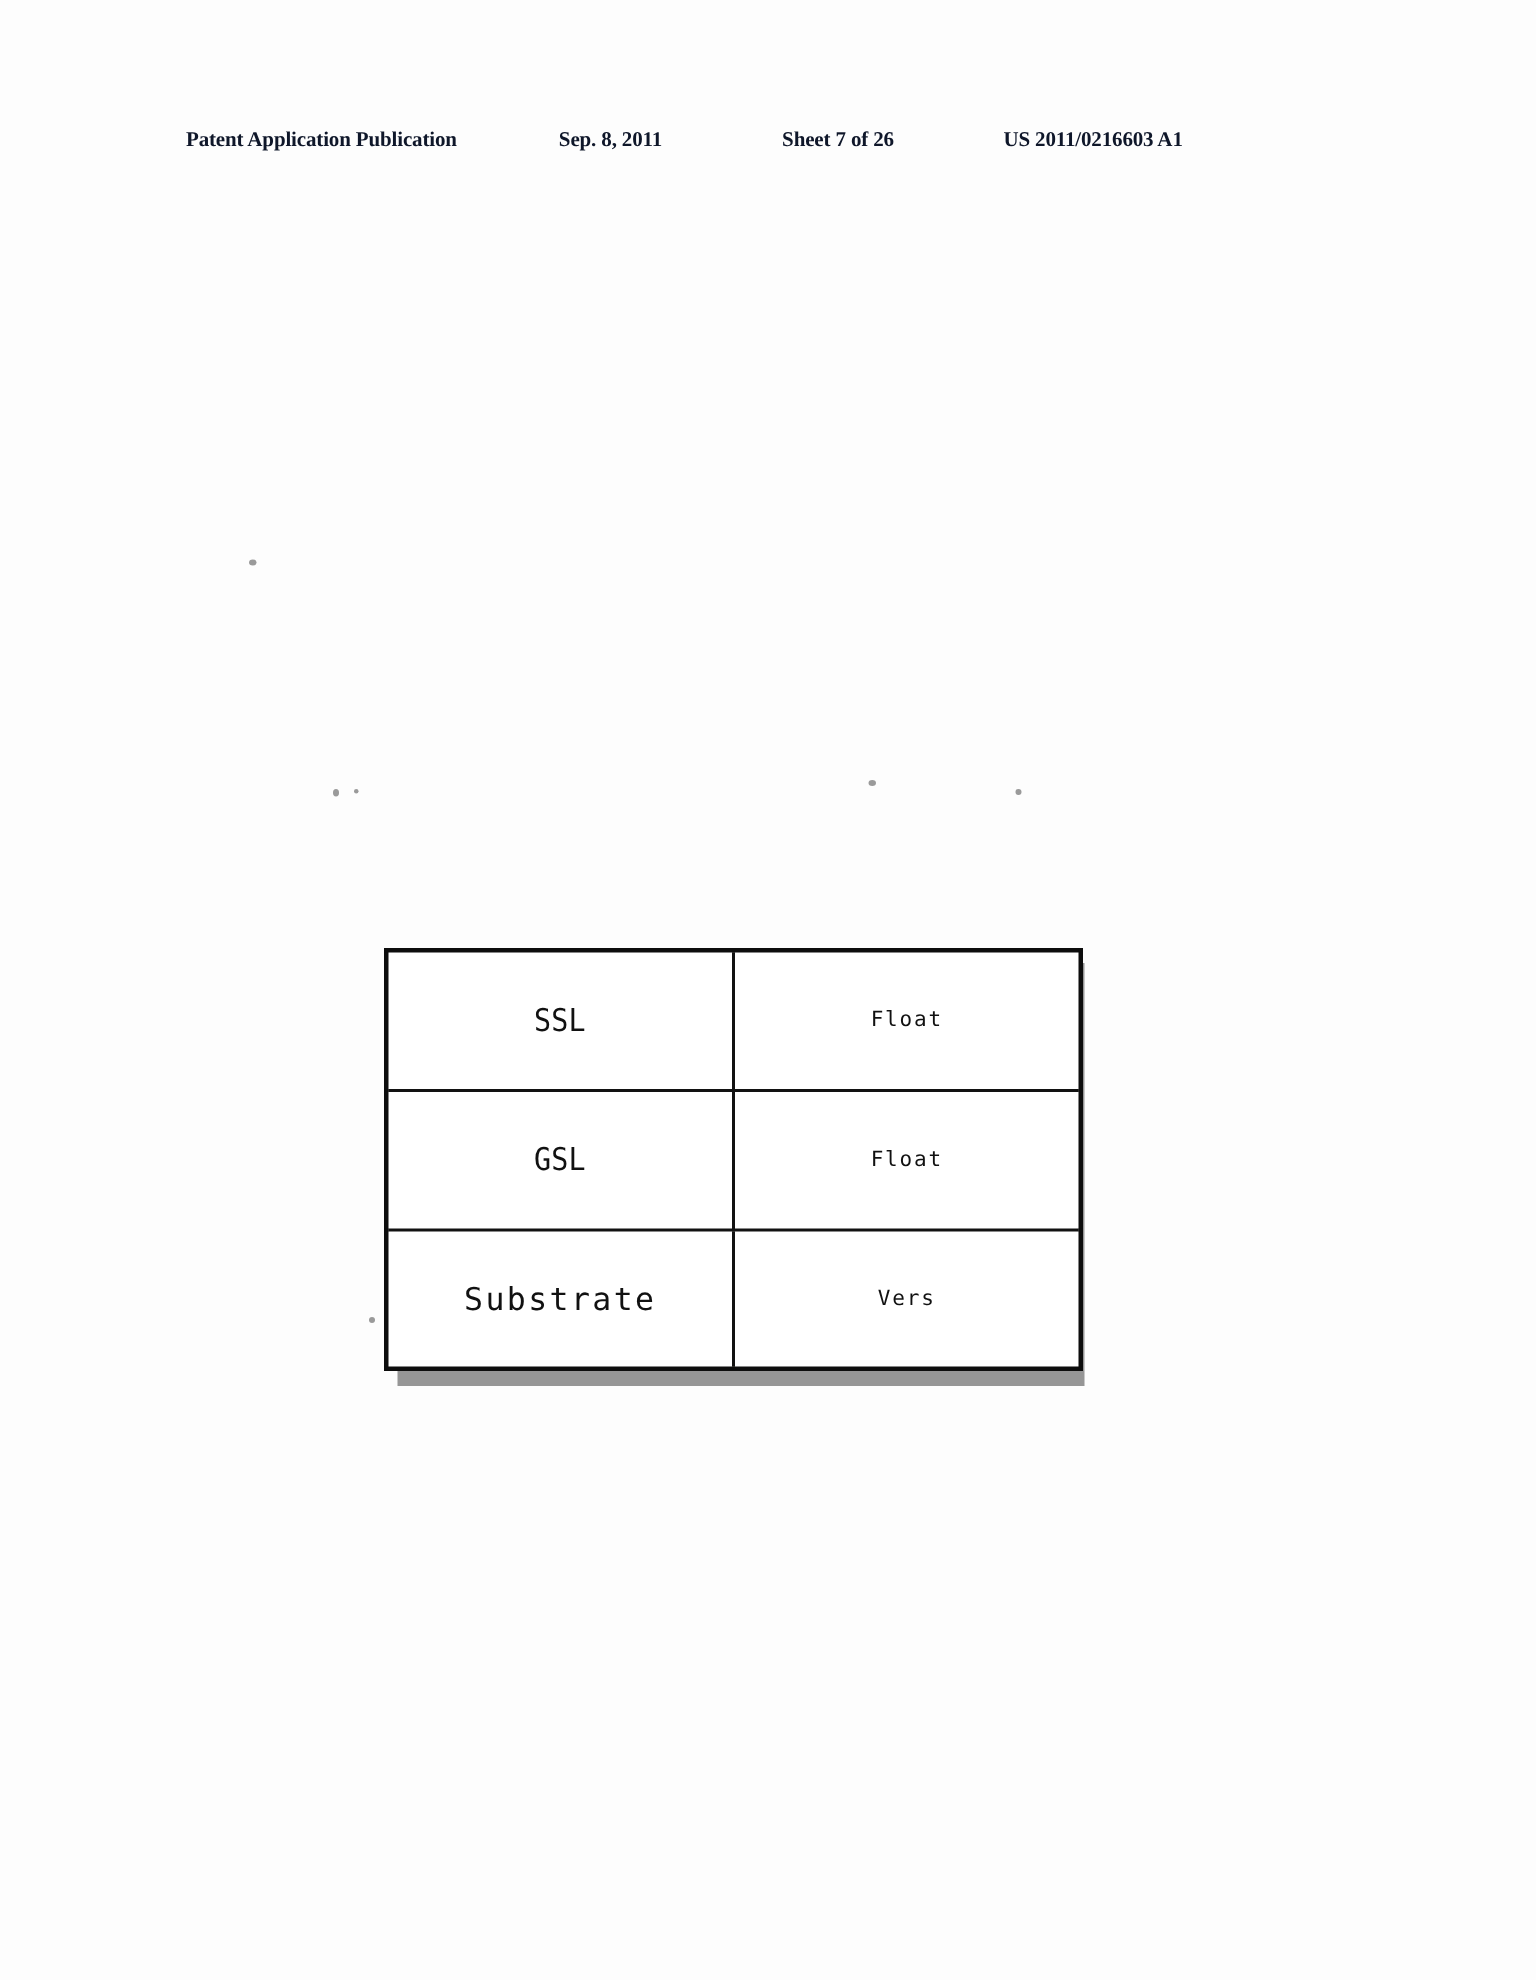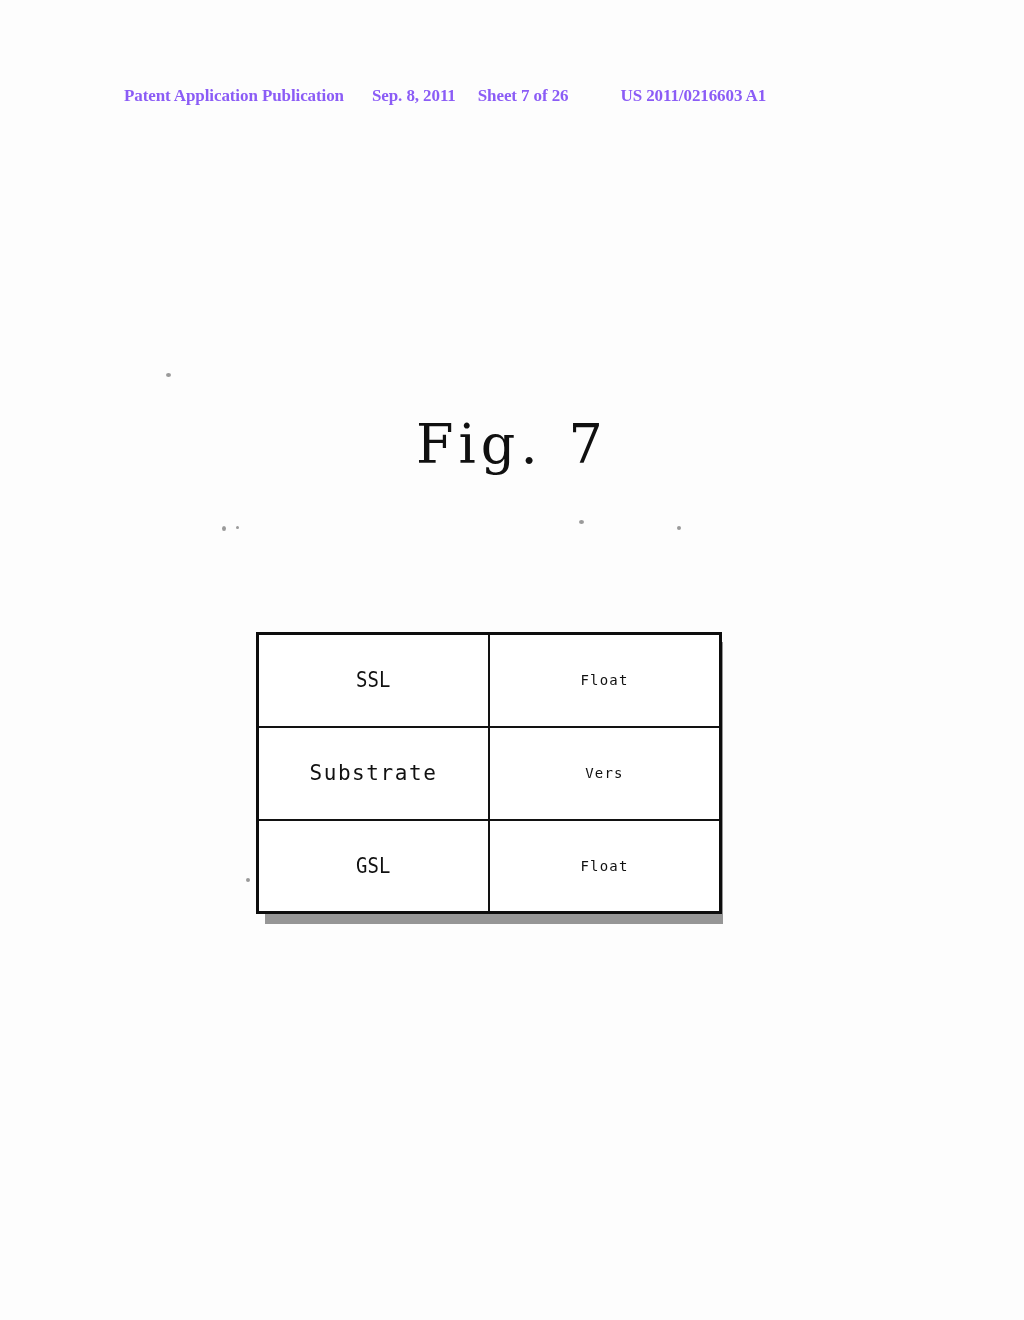--- a/index.html
+++ b/index.html
@@ -27,29 +27,30 @@
   
   .pub-header {
     position: absolute;
     top: 86px;
     left: 124px;
     width: 776px;
     display: flex;
     align-items: baseline;
     font-family: "Liberation Serif", serif;
     font-weight: bold;
-    font-size: 17px;
+    font-size: 14px;
     letter-spacing: -0.1px;
-    color: #8b5cf6;
+    color: #0f172a;
     white-space: nowrap;
+    gap: 40px;
   }
   .pub-header .h-pub      { flex: 0 0 auto; }
   .pub-header .h-date     { flex: 0 0 auto; margin-left: 28px; }
-  .pub-header .h-sheet    { flex: 0 0 auto; margin-left: 22px; }
-  .pub-header .h-number   { flex: 0 0 auto; margin-left: 52px; }
+  .pub-header .h-sheet    { flex: 0 0 auto; margin-left: 40px; }
+  .pub-header .h-number   { flex: 0 0 auto; margin-left: 33px; }
 
   
   .fig-title {
     position: absolute;
     top: 413px;
     left: 0;
     width: 1024px;
     text-align: center;
     font-family: "DejaVu Serif", "Liberation Serif", serif;
     font-size: 54px;
@@ -135,39 +136,36 @@
 
 <div class="page">
 
   <div class="pub-header">
     <span class="h-pub">Patent Application Publication</span>
     <span class="h-date">Sep. 8, 2011</span>
     <span class="h-sheet">Sheet 7 of 26</span>
     <span class="h-number">US 2011/0216603 A1</span>
   </div>
 
-  <div class="fig-title">
-    <span class="fig-label">Fig.</span><span class="fig-num">7</span>
-  </div>
 
   <div class="table-wrap">
     <div class="table-shadow"></div>
     <table class="spec-table">
       <tbody>
         <tr>
           <td class="col-sig"><span class="sig">SSL</span></td>
           <td class="col-val">Float</td>
         </tr>
         <tr>
+          <td class="col-sig"><span class="sig">GSL</span></td>
+          <td class="col-val">Float</td>
+        </tr>
+        <tr>
           <td class="col-sig wide"><span>Substrate</span></td>
           <td class="col-val">Vers</td>
-        </tr>
-        <tr>
-          <td class="col-sig"><span class="sig">GSL</span></td>
-          <td class="col-val">Float</td>
         </tr>
       </tbody>
     </table>
   </div>
 
   <div id="speck-layer">
       <div class="speck" style="left: 166px; top: 373px; width: 5px; height: 4px; background: rgb(154, 154, 154);"></div>
       <div class="speck" style="left: 222px; top: 526px; width: 4px; height: 5px; background: rgb(154, 154, 154);"></div>
       <div class="speck" style="left: 236px; top: 526px; width: 3px; height: 3px; background: rgb(154, 154, 154);"></div>
       <div class="speck" style="left: 579px; top: 520px; width: 5px; height: 4px; background: rgb(154, 154, 154);"></div>

